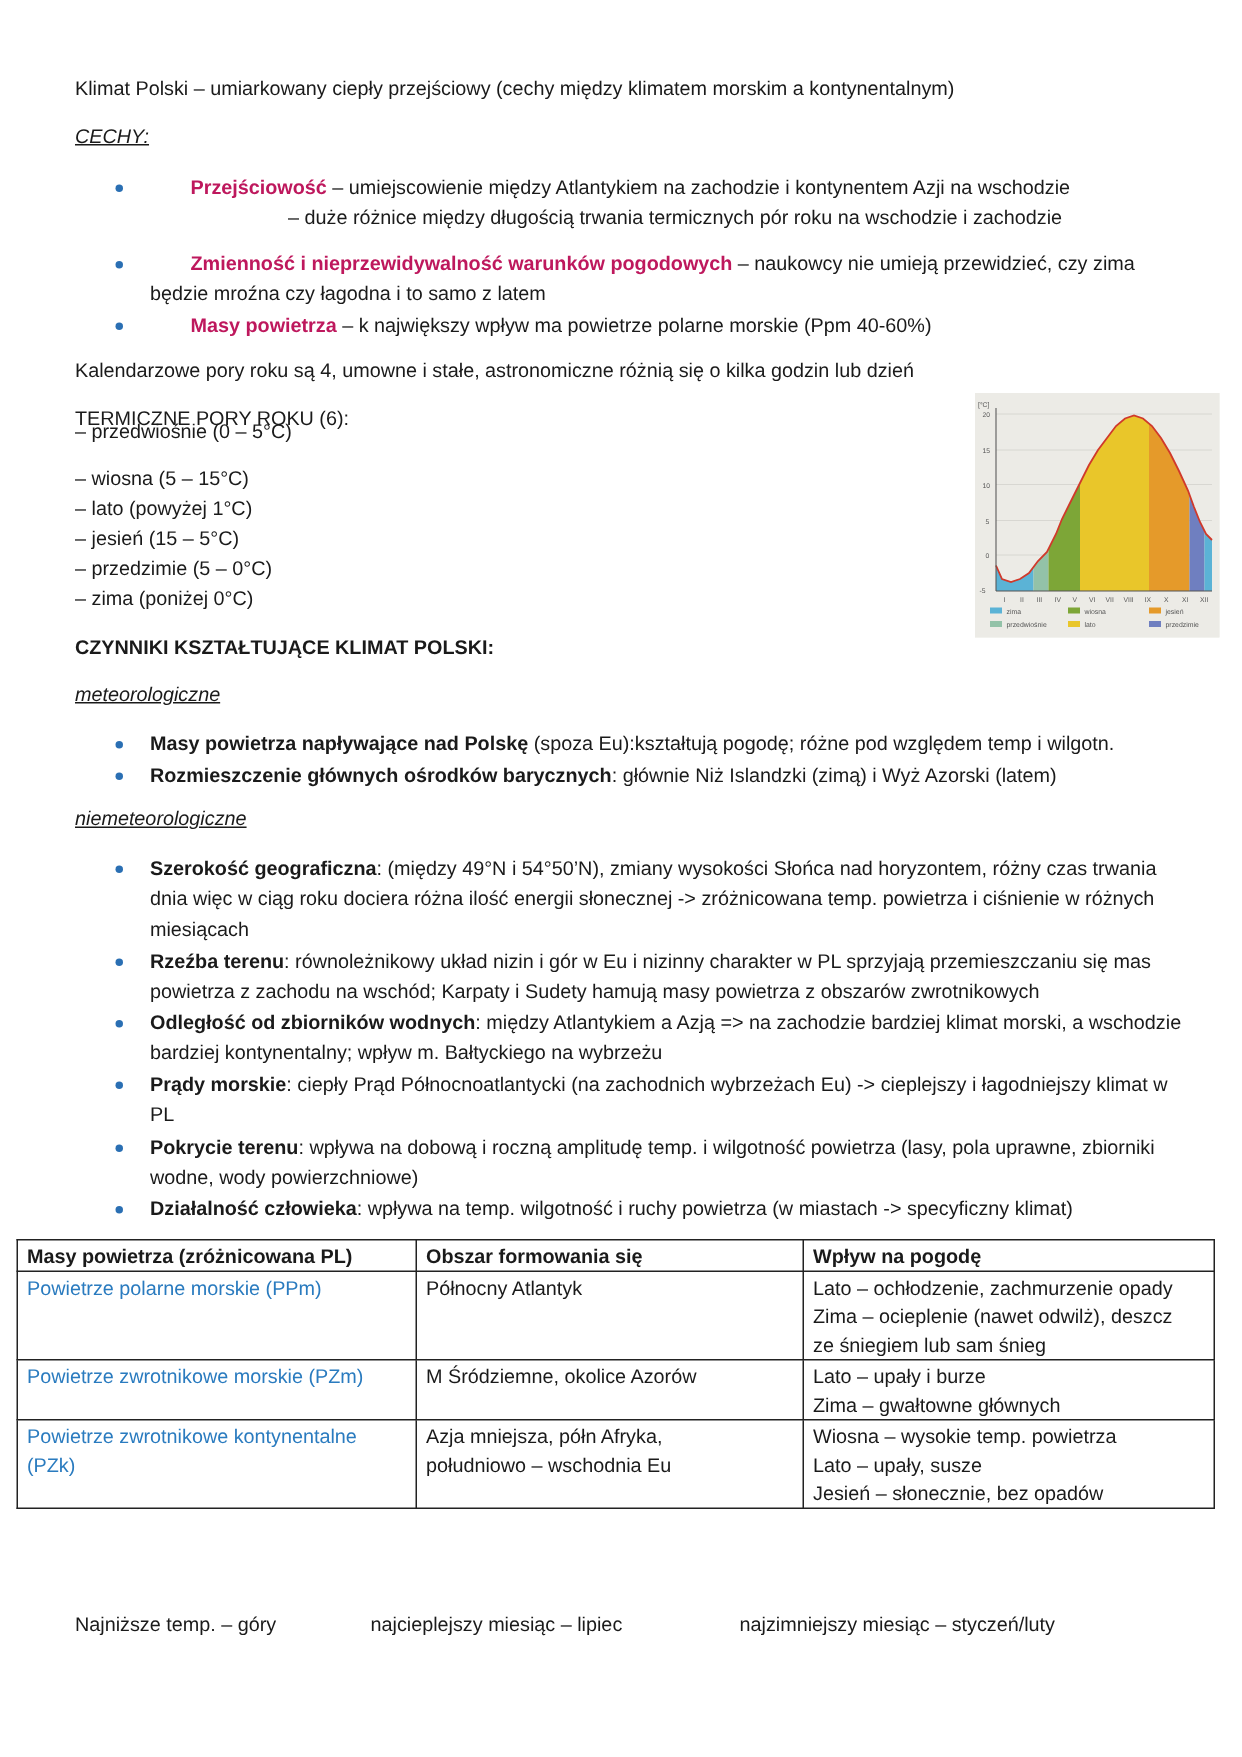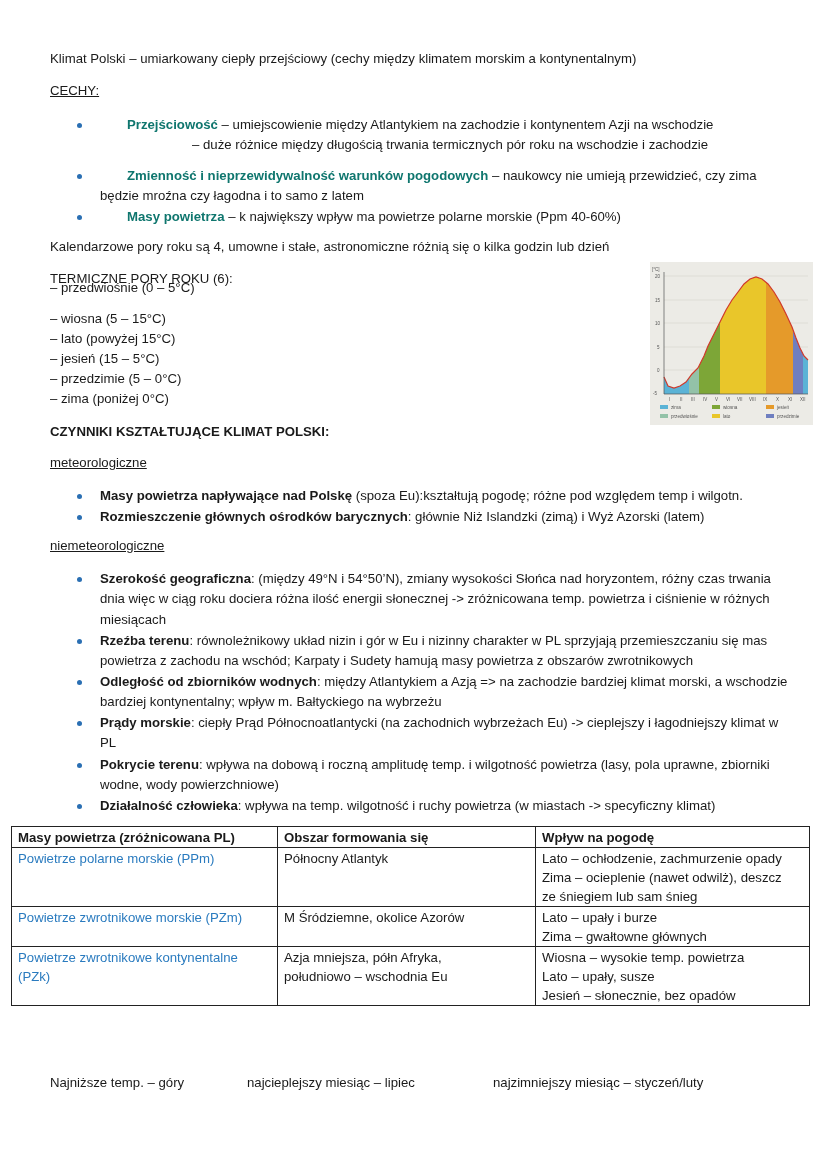--- a/index.html
+++ b/index.html
@@ -2,24 +2,24 @@
 <html><head>
   <meta charset="utf-8">
   <style>
     html, body { margin: 0; padding: 0; background: #ffffff; }
     body {
       width: 828px; height: 1171px; position: relative; overflow: hidden;
       font-family: "Liberation Sans", "DejaVu Sans", sans-serif;
       color: #1a1a1a; font-size: 13.2px;
     }
     .abs { position: absolute; white-space: nowrap; }
-    .u { text-decoration: underline; }
+    .u { text-decoration: underline; font-style: italic; }
     .b { font-weight: bold; }
     .blue { color: #2a7bbf; }
-    .blue-b { color: #0f766e; font-weight: bold; padding-left: 27px; }
+    .blue-b { color: #be185d; font-weight: bold; padding-left: 27px; }
     .bullet {
       position: absolute; width: 5px; height: 5px; border-radius: 50%;
       background: #2a6fb3;
     }
     .item { position: absolute; left: 100px; width: 690px; line-height: 20.3px; white-space: normal; }
     .item .bullet { left: -23px; top: 8px; }
 
     
     .chart { position: absolute; left: 650px; top: 262px; width: 163px; height: 163px; background: #ece9e4; }
     .chart svg { display: block; }
@@ -58,21 +58,21 @@
     <span class="blue-b">Masy powietrza</span><span> – k największy wpływ ma powietrze polarne morskie (Ppm 40-60%)</span>
   </div>
 </div>
 
 <div class="abs" style="left:50px;top:239px;">Kalendarzowe pory roku są 4, umowne i stałe, astronomiczne różnią się o kilka godzin lub dzień</div>
 
 <div class="abs" style="left:50px;top:271px;">TERMICZNE PORY ROKU (6):</div>
 <div>
   <div class="abs" style="left:50px;top:280px;">– przedwiośnie (0 – 5°C)</div>
   <div class="abs" style="left:50px;top:311px;">– wiosna (5 – 15°C)</div>
-  <div class="abs" style="left:50px;top:331px;">– lato (powyżej 15°C)</div>
+  <div class="abs" style="left:50px;top:331px;">– lato (powyżej 1°C)</div>
   <div class="abs" style="left:50px;top:351px;">– jesień (15 – 5°C)</div>
   <div class="abs" style="left:50px;top:371px;">– przedzimie (5 – 0°C)</div>
   <div class="abs" style="left:50px;top:391px;">– zima (poniżej 0°C)</div>
 </div>
 
 <div class="chart">
   <svg width="163" height="163" viewBox="0 0 163 163">
     <rect x="0" y="0" width="163" height="163" fill="#ecebe6"></rect>
 
     <g stroke="#d6d5cf" stroke-width="0.6">

